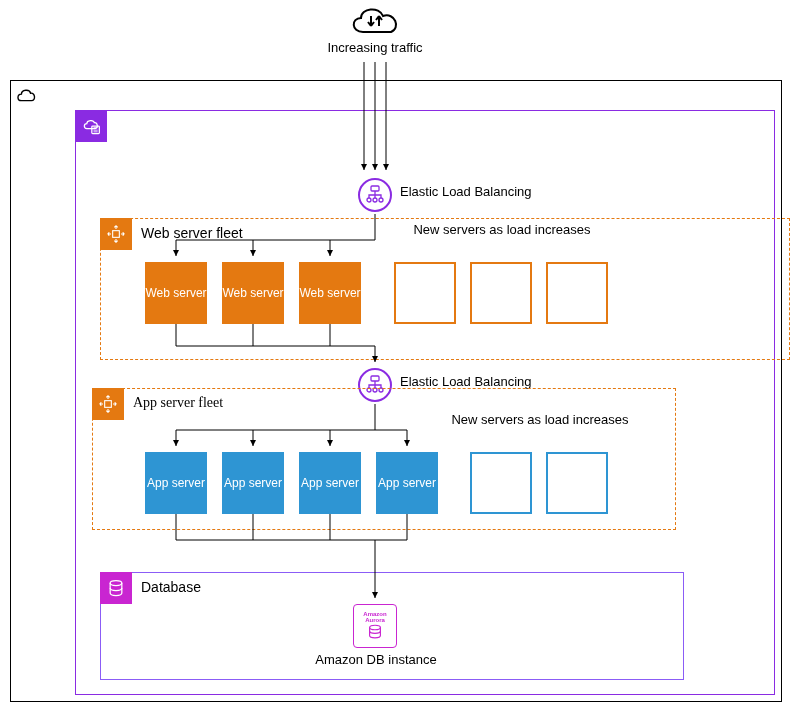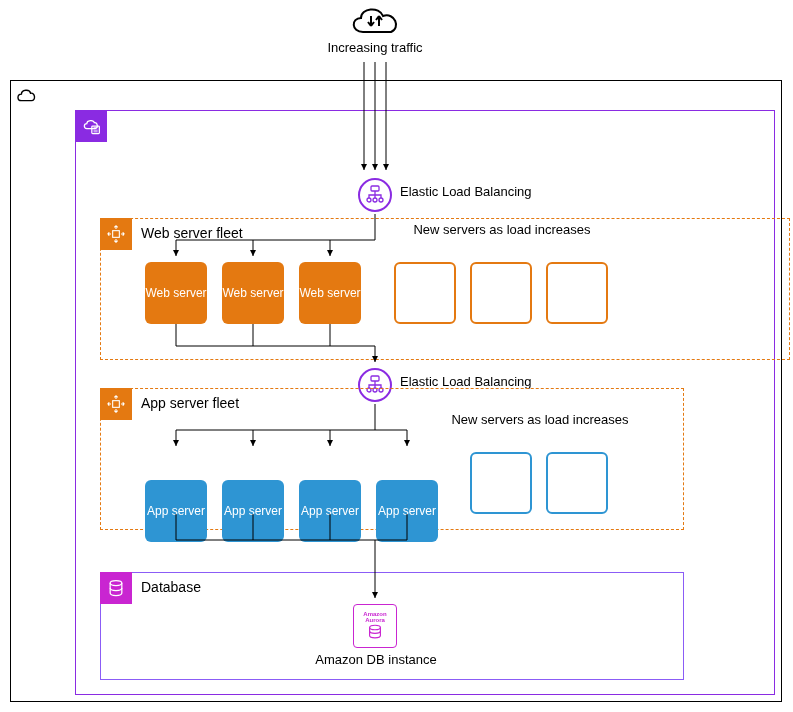--- a/index.html
+++ b/index.html
@@ -13,31 +13,31 @@
   
   .vpc-box { position: absolute; left: 75px; top: 110px; width: 700px; height: 585px; border: 1px solid #8a2be2; }
   .vpc-badge { position: absolute; left: -1px; top: -1px; width: 32px; height: 32px; background: #8a2be2; display: flex; align-items: center; justify-content: center; }
   .vpc-title { position: absolute; left: 40px; top: 6px; font-size: 14px; }
 
   
   .fleet { position: absolute; border: 1px dashed #e47911; }
   .fleet-badge { position: absolute; left: -1px; top: -1px; width: 32px; height: 32px; background: #e47911; display: flex; align-items: center; justify-content: center; }
   .fleet-title { position: absolute; left: 40px; top: 6px; font-size: 14px; }
   .web-fleet { left: 100px; top: 198px; width: 690px; height: 142px; margin-top: 20px; }
-  .app-fleet { left: 100px; top: 388px; width: 584px; height: 142px; }
+  .app-fleet { left: 92px; top: 388px; width: 584px; height: 142px; font-family: Liberation Serif, serif; }
 
   
   .db-box { position: absolute; left: 100px; top: 572px; width: 584px; height: 108px; border: 1px solid #8b5cf6; }
   .db-badge { position: absolute; left: -1px; top: -1px; width: 32px; height: 32px; background: #c925d1; display: flex; align-items: center; justify-content: center; }
   .db-title { position: absolute; left: 40px; top: 6px; font-size: 14px; }
 
   
-  .srv { position: absolute; width: 62px; height: 62px; border-radius: 6px; display: flex; align-items: center; justify-content: center; text-align: center; font-size: 12px; }
+  .srv { position: absolute; width: 62px; height: 62px; border-radius: 0; display: flex; align-items: center; justify-content: center; text-align: center; font-size: 12px; }
   .srv.web { background: #e47911; color: #fff; }
-  .srv.app { background: #2e95d3; color: #fff; margin-top: 28px; }
+  .srv.app { background: #2e95d3; color: #fff; }
   .srv.empty-web { background: #fff; border: 2px solid #e47911; }
   .srv.empty-app { background: #fff; border: 2px solid #2e95d3; }
 
   
   .elb { position: absolute; width: 34px; height: 34px; border: 2px solid #8a2be2; border-radius: 50%; background: #fff; display: flex; align-items: center; justify-content: center; }
 
   
   .traffic-icon { position: absolute; left: 345px; top: 2px; width: 60px; height: 40px; }
   .traffic-caption { position: absolute; left: 300px; top: 40px; width: 150px; text-align: center; }
 

